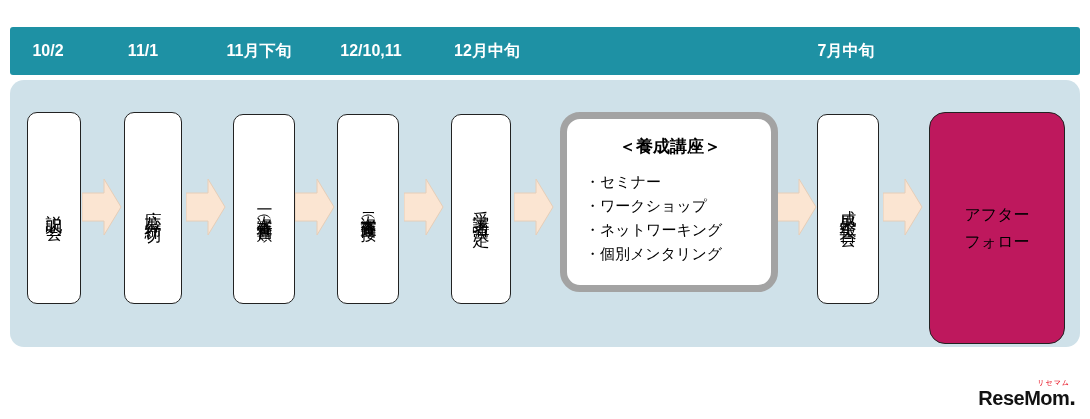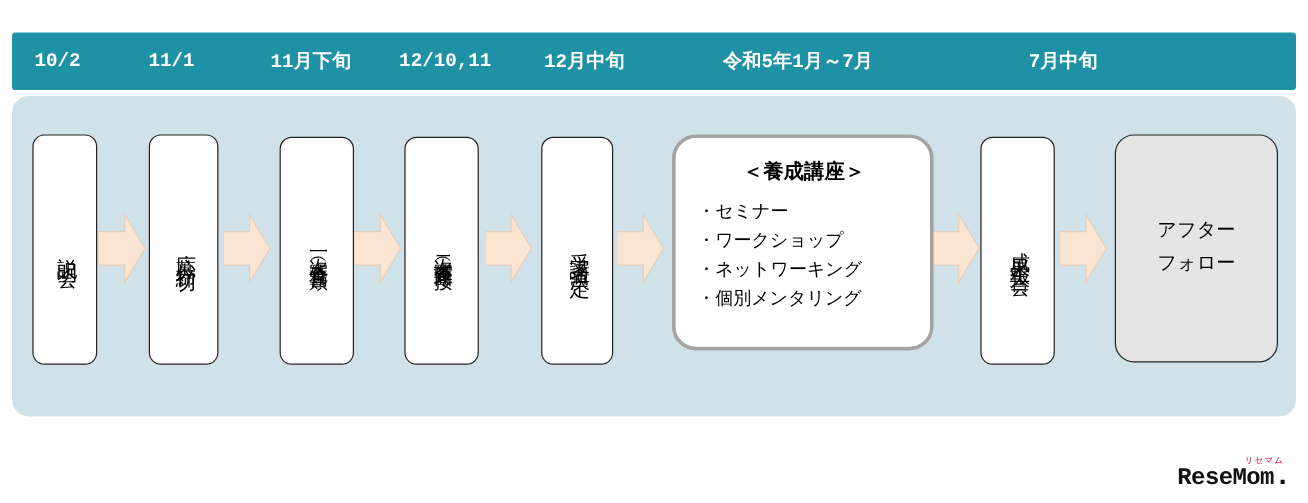--- a/index.html
+++ b/index.html
@@ -6,21 +6,21 @@
     margin: 0;
     padding: 0;
     background: #ffffff;
   }
   .canvas {
     position: relative;
     width: 1090px;
     height: 419px;
     background: #ffffff;
     overflow: hidden;
-    font-family: Liberation Mono, monospace;
+    font-family: Liberation Sans, sans-serif;
   }
   
   .header-bar {
     position: absolute;
     left: 10px;
     top: 27px;
     width: 1070px;
     height: 48px;
     background: #1e91a4;
     border-radius: 3px;
@@ -70,21 +70,21 @@
   }
   
   .course-box {
     position: absolute;
     left: 560px;
     top: 112px;
     width: 218px;
     height: 180px;
     box-sizing: border-box;
     background: #ffffff;
-    border: 3px solid #a3a3a3;
+    border: 7px solid #a3a3a3;
     border-radius: 20px;
     padding: 12px 16px 10px 18px;
     z-index: 2;
   }
   .course-title {
     text-align: center;
     font-weight: bold;
     font-size: 17px;
     margin: 4px 0 12px 0;
     color: #000;
@@ -94,23 +94,23 @@
     line-height: 1.6;
     color: #000;
     text-align: left;
   }
   
   .after-box {
     position: absolute;
     left: 929px;
     top: 112px;
     width: 136px;
-    height: 190px;
+    height: 232px;
     box-sizing: border-box;
-    background: #e5e5e5;
+    background: #be185d;
     border: 1.5px solid #222222;
     border-radius: 16px;
     display: flex;
     flex-direction: column;
     align-items: center;
     justify-content: center;
     font-size: 16px;
     line-height: 1.7;
     color: #000;
     z-index: 2;
@@ -154,22 +154,21 @@
 <body>
 
 <div class="canvas">
 
   <div class="header-bar"></div>
   <div class="date-label" style="left:48px">10/2</div>
   <div class="date-label" style="left:143px">11/1</div>
   <div class="date-label" style="left:259px">11月下旬</div>
   <div class="date-label" style="left:371px">12/10,11</div>
   <div class="date-label" style="left:487px">12月中旬</div>
-  <div class="date-label" style="left:665px">令和5年1月～7月</div>
-  <div class="date-label" style="left:886px">7月中旬</div>
+  <div class="date-label" style="left:846px">7月中旬</div>
 
   <div class="panel"></div>
 
   <div class="vbox" style="left:27px;  top:112px; width:52px; height:190px">
     <span class="vtext">説明会</span>
   </div>
 
   <div class="vbox" style="left:124px; top:112px; width:56px; height:190px">
     <span class="vtext">応募締切</span>
   </div>

